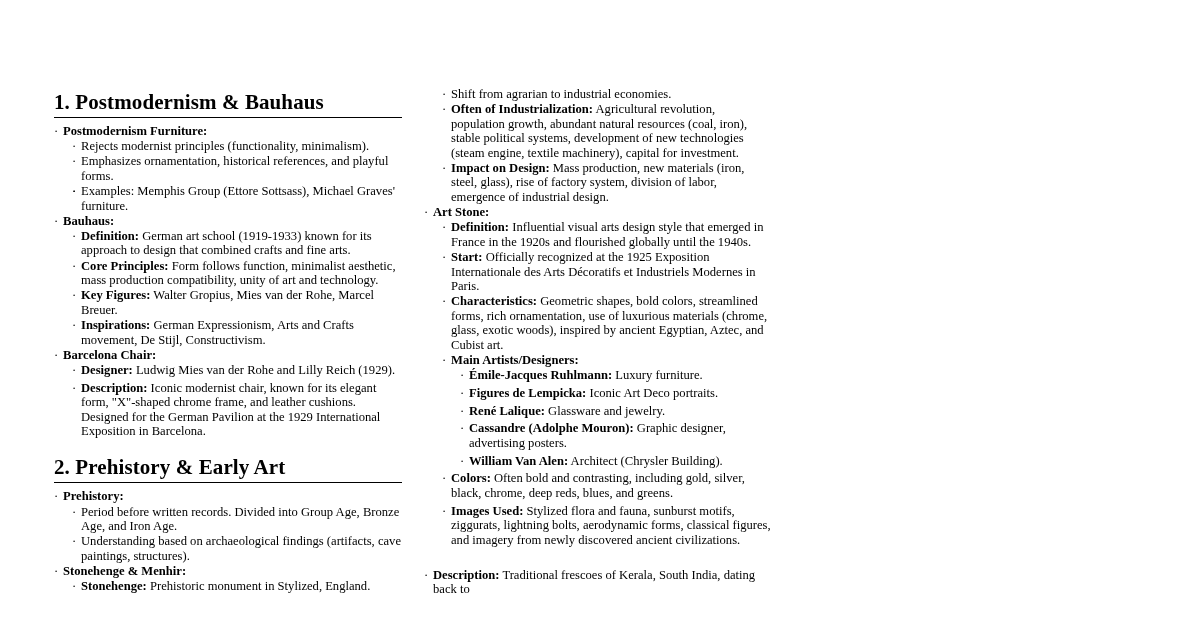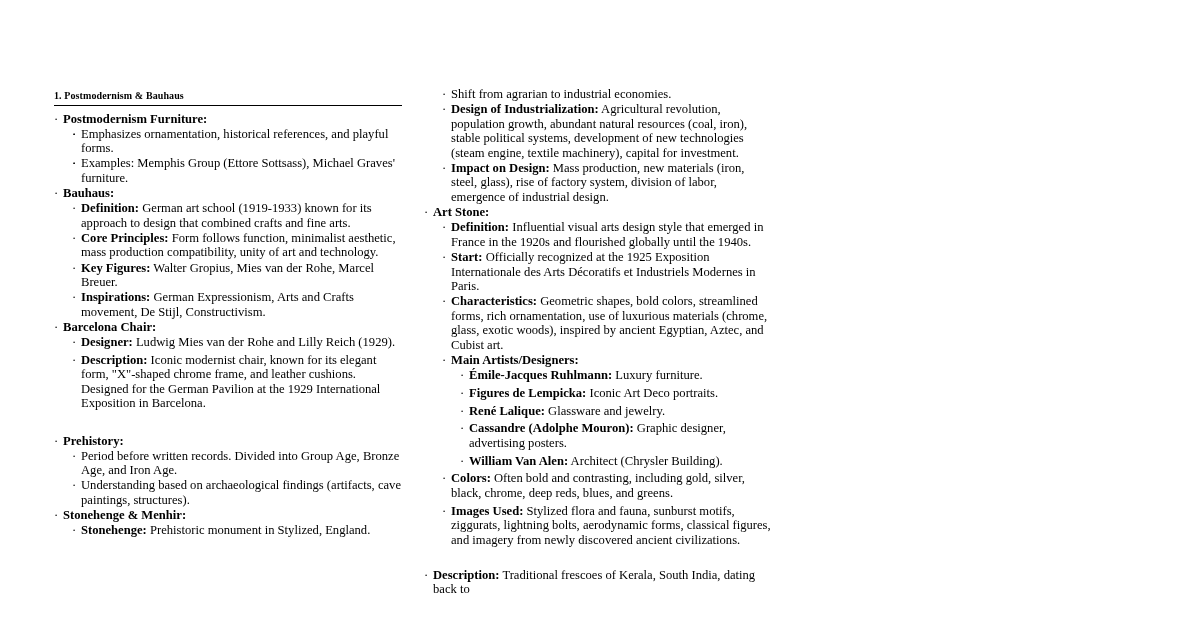--- a/index.html
+++ b/index.html
@@ -27,21 +27,21 @@
   .column {
     position: absolute;
     top: 0;
     width: 348px;
   }
   .column.left  { left: 54px; }
   .column.right { left: 424px; }
 
   
   .section-heading {
-    font-size: 10px;
+    font-size: 21px;
     font-weight: bold;
     line-height: 1.15;
     margin: 0;
     padding: 0 0 3px 0;
     border-bottom: 1.6px solid #000;
     letter-spacing: 0.1px;
   }
 
   
   ul.lvl {
@@ -88,20 +88,21 @@
     <div class="section-heading">1. Postmodernism &amp; Bauhaus</div>
 
     <ul class="lvl lvl1">
 
       <li class="item">
         <span class="bullet">·</span>
         <span class="txt"><span class="b">Postmodernism Furniture:</span></span>
         <ul class="lvl lvl2">
           <li class="item">
             <span class="bullet">·</span>
+            <span class="txt">Rejects modernist principles (functionality, minimalism).</span>
           </li>
           <li class="item">
             <span class="bullet">·</span>
             <span class="txt">Emphasizes ornamentation, historical references, and playful forms.</span>
           </li>
           <li class="item">
             <span class="bullet">·</span>
           </li>
           <li class="item">
             <span class="bullet">·</span>
@@ -144,20 +145,21 @@
           <li class="item gap-top">
             <span class="bullet">·</span>
             <span class="b">Description:</span><span class="txt"> Iconic modernist chair, known for its elegant form, "X"-shaped chrome frame, and leather cushions. Designed for the German Pavilion at the 1929 International Exposition in Barcelona.</span>
           </li>
         </ul>
       </li>
     </ul>
 
     <div class="spacer-sec"></div>
 
+    <div class="section-heading">2. Prehistory &amp; Early Art</div>
 
     <ul class="lvl lvl1">
       <li class="item">
         <span class="bullet">·</span>
         <span class="txt"><span class="b">Prehistory:</span></span>
         <ul class="lvl lvl2">
           <li class="item">
             <span class="bullet">·</span>
             <span class="txt">Period before written records. Divided into Group Age, Bronze Age, and Iron Age.</span>
           </li>
@@ -184,21 +186,21 @@
 
     <ul class="lvl lvl1">
       <li class="item" style="padding-left:0;">
         <ul class="lvl lvl2" style="margin-left:18px;">
           <li class="item">
             <span class="bullet">·</span>
             <span class="txt">Shift from agrarian to industrial economies.</span>
           </li>
           <li class="item">
             <span class="bullet">·</span>
-            <span class="b">Design of Industrialization:</span><span class="txt"> Agricultural revolution, population growth, abundant natural resources (coal, iron), stable political systems, development of new technologies (steam engine, textile machinery), capital for investment.</span>
+            <span class="b">Often of Industrialization:</span><span class="txt"> Agricultural revolution, population growth, abundant natural resources (coal, iron), stable political systems, development of new technologies (steam engine, textile machinery), capital for investment.</span>
           </li>
           <li class="item">
             <span class="bullet">·</span>
             <span class="b">Impact on Design:</span><span class="txt"> Mass production, new materials (iron, steel, glass), rise of factory system, division of labor, emergence of industrial design.</span>
           </li>
         </ul>
       </li>
 
       <li class="item">
         <span class="bullet">·</span>

